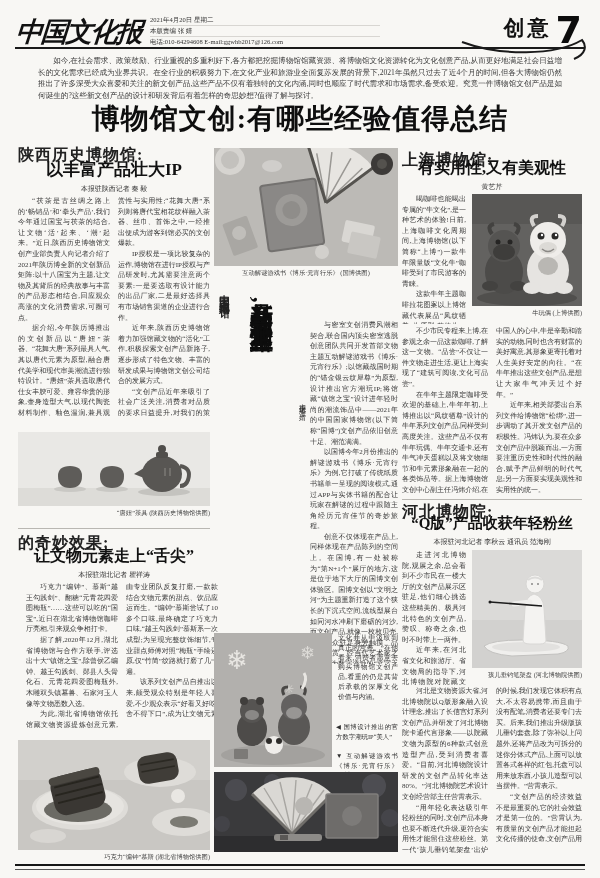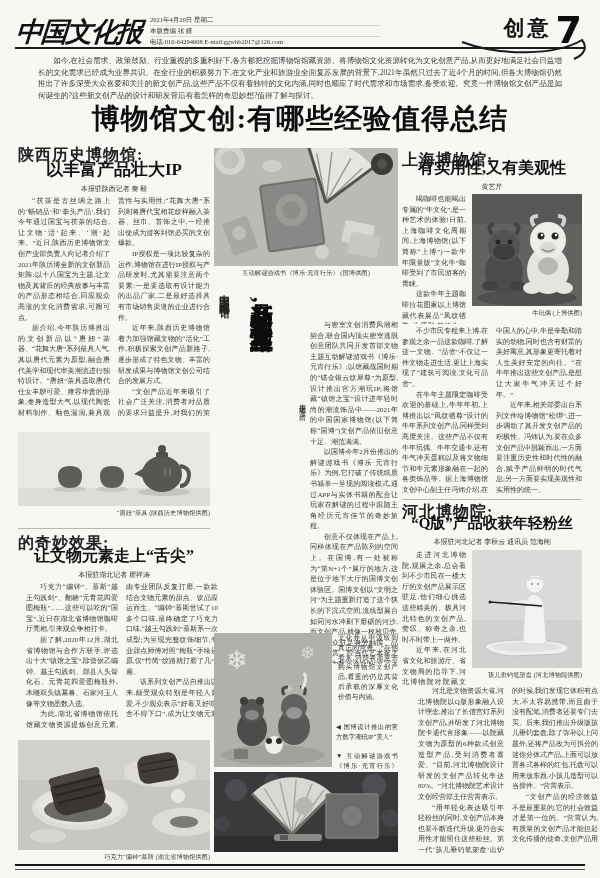--- a/index.html
+++ b/index.html
@@ -323,21 +323,21 @@
         <path d="M56,30 q7,-5 14,0" stroke="#dcdbd9" stroke-width="2" fill="none"></path>
         <circle cx="60" cy="34" r="1" fill="#8a8987"></circle>
         <circle cx="66" cy="34" r="1" fill="#8a8987"></circle>
         <path d="M58,52 l-16,2" stroke="#efeeec" stroke-width="5" stroke-linecap="round"></path>
       </g>
       <line x1="18" y1="52" x2="70" y2="56" stroke="#1c1c1c" stroke-width="1.6"></line>
       <circle cx="18" cy="52" r="1.5" fill="#1c1c1c"></circle>
     </svg>
   </div>
   <div class="caption" style="left:452px;top:671px;width:130px;text-align:right;">孩儿垂钓笔架盘  (河北博物院供图)</div>
-  <div class="bodytext two-col" style="left:402px;top:686px;width:180px;height:172px;margin-left:16px;">
+  <div class="bodytext two-col" style="left:402px;top:686px;width:180px;height:172px;">
       <p>河北是文物资源大省,河北博物院以Q版形象融入设计理念,推出了长信宫灯系列文创产品,并研发了河北博物院卡通代言形象——以院藏文物为原型的6种款式创意造型产品,受到消费者喜爱。“目前,河北博物院设计研发的文创产品转化率达80%。”河北博物院艺术设计文创经营部主任营霄表示。</p>
       <p>“用年轻化表达吸引年轻粉丝的同时,文创产品本身也要不断迭代升级,更符合实用性才能留住这些粉丝。第一代‘孩儿垂钓笔架盘’出炉的时候,我们发现它体积有点大,不太容易携带,而且由于没有配笔,消费者还要专门去买。后来,我们推出升级版孩儿垂钓套盘,除了弥补以上问题外,还将产品改为可拆分的迷你分体式产品,上面可以放置各式各样的红包,托盘可以用来放东西,小孩儿造型可以当摆件。”营霄表示。</p>
       <p>“文创产品的经济效益不是最重要的,它的社会效益才是第一位的。”营霄认为,有质量的文创产品才能担起文化传播的使命,文创产品用起来,才能真正让文物“活”起来。</p>
     </div>
 
   <div class="rule-bottom-thick"></div>
   <div class="rule-bottom-thin"></div>
 </div>
 
 </body></html>

